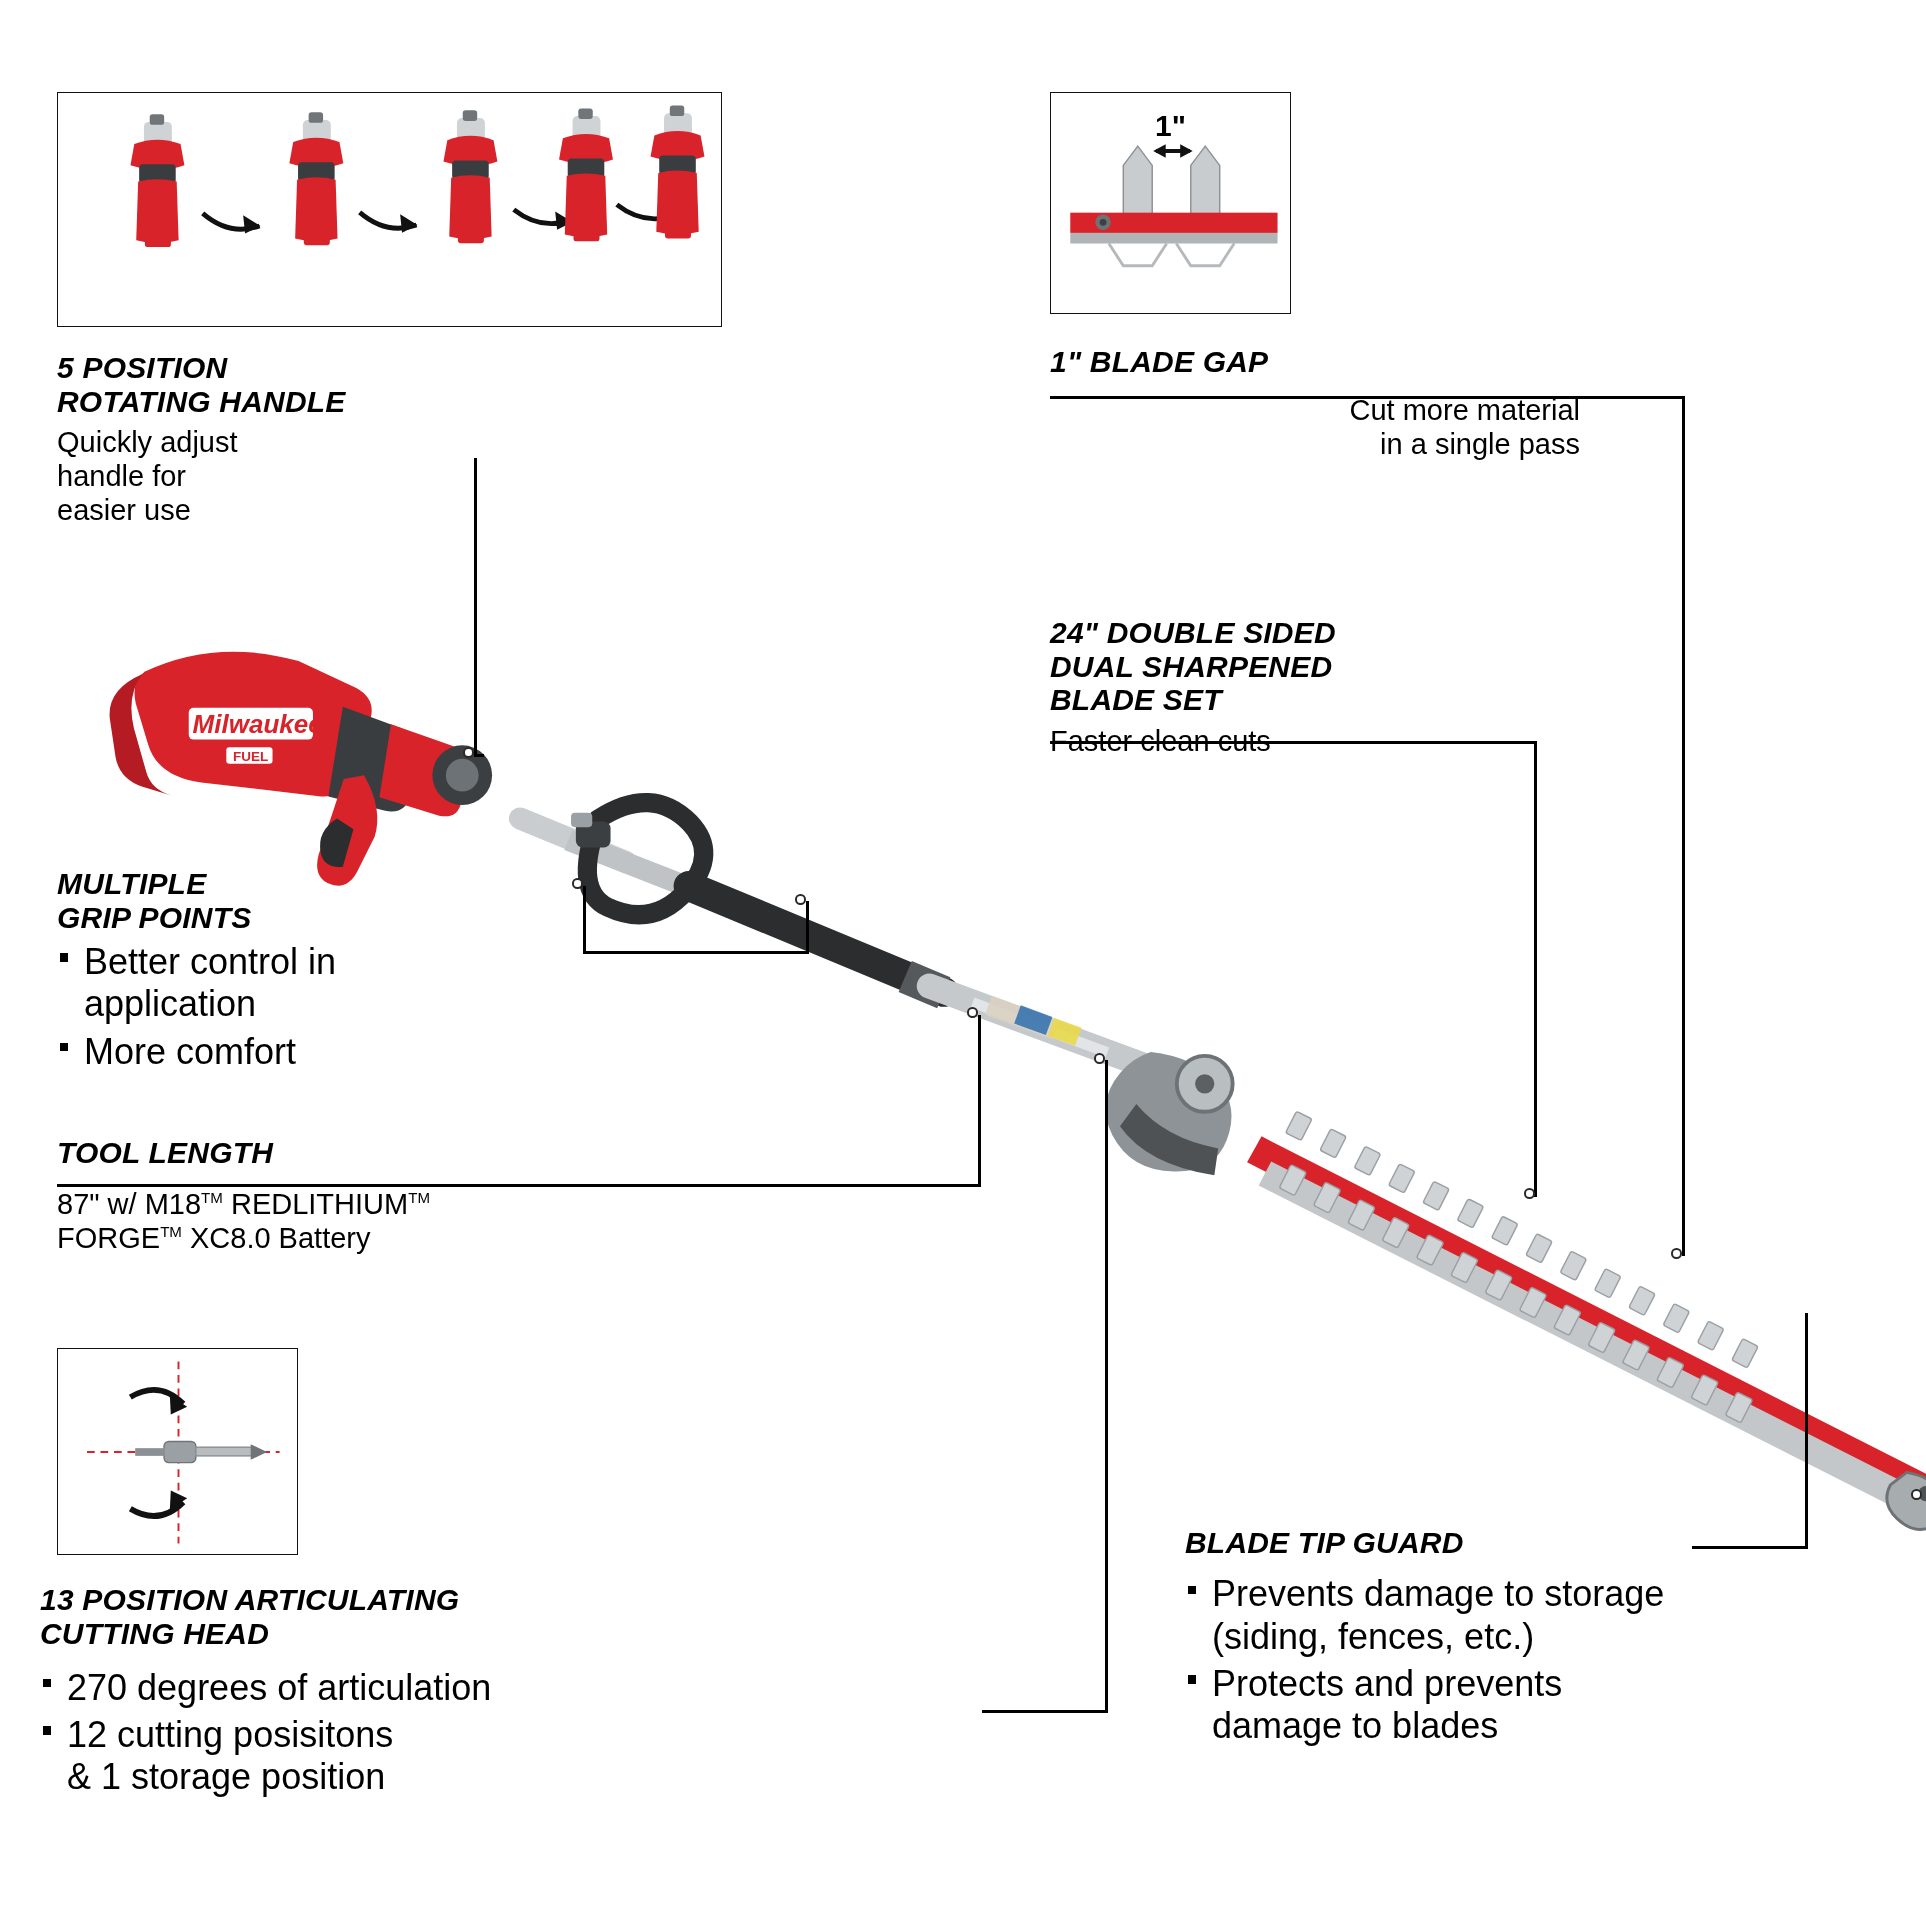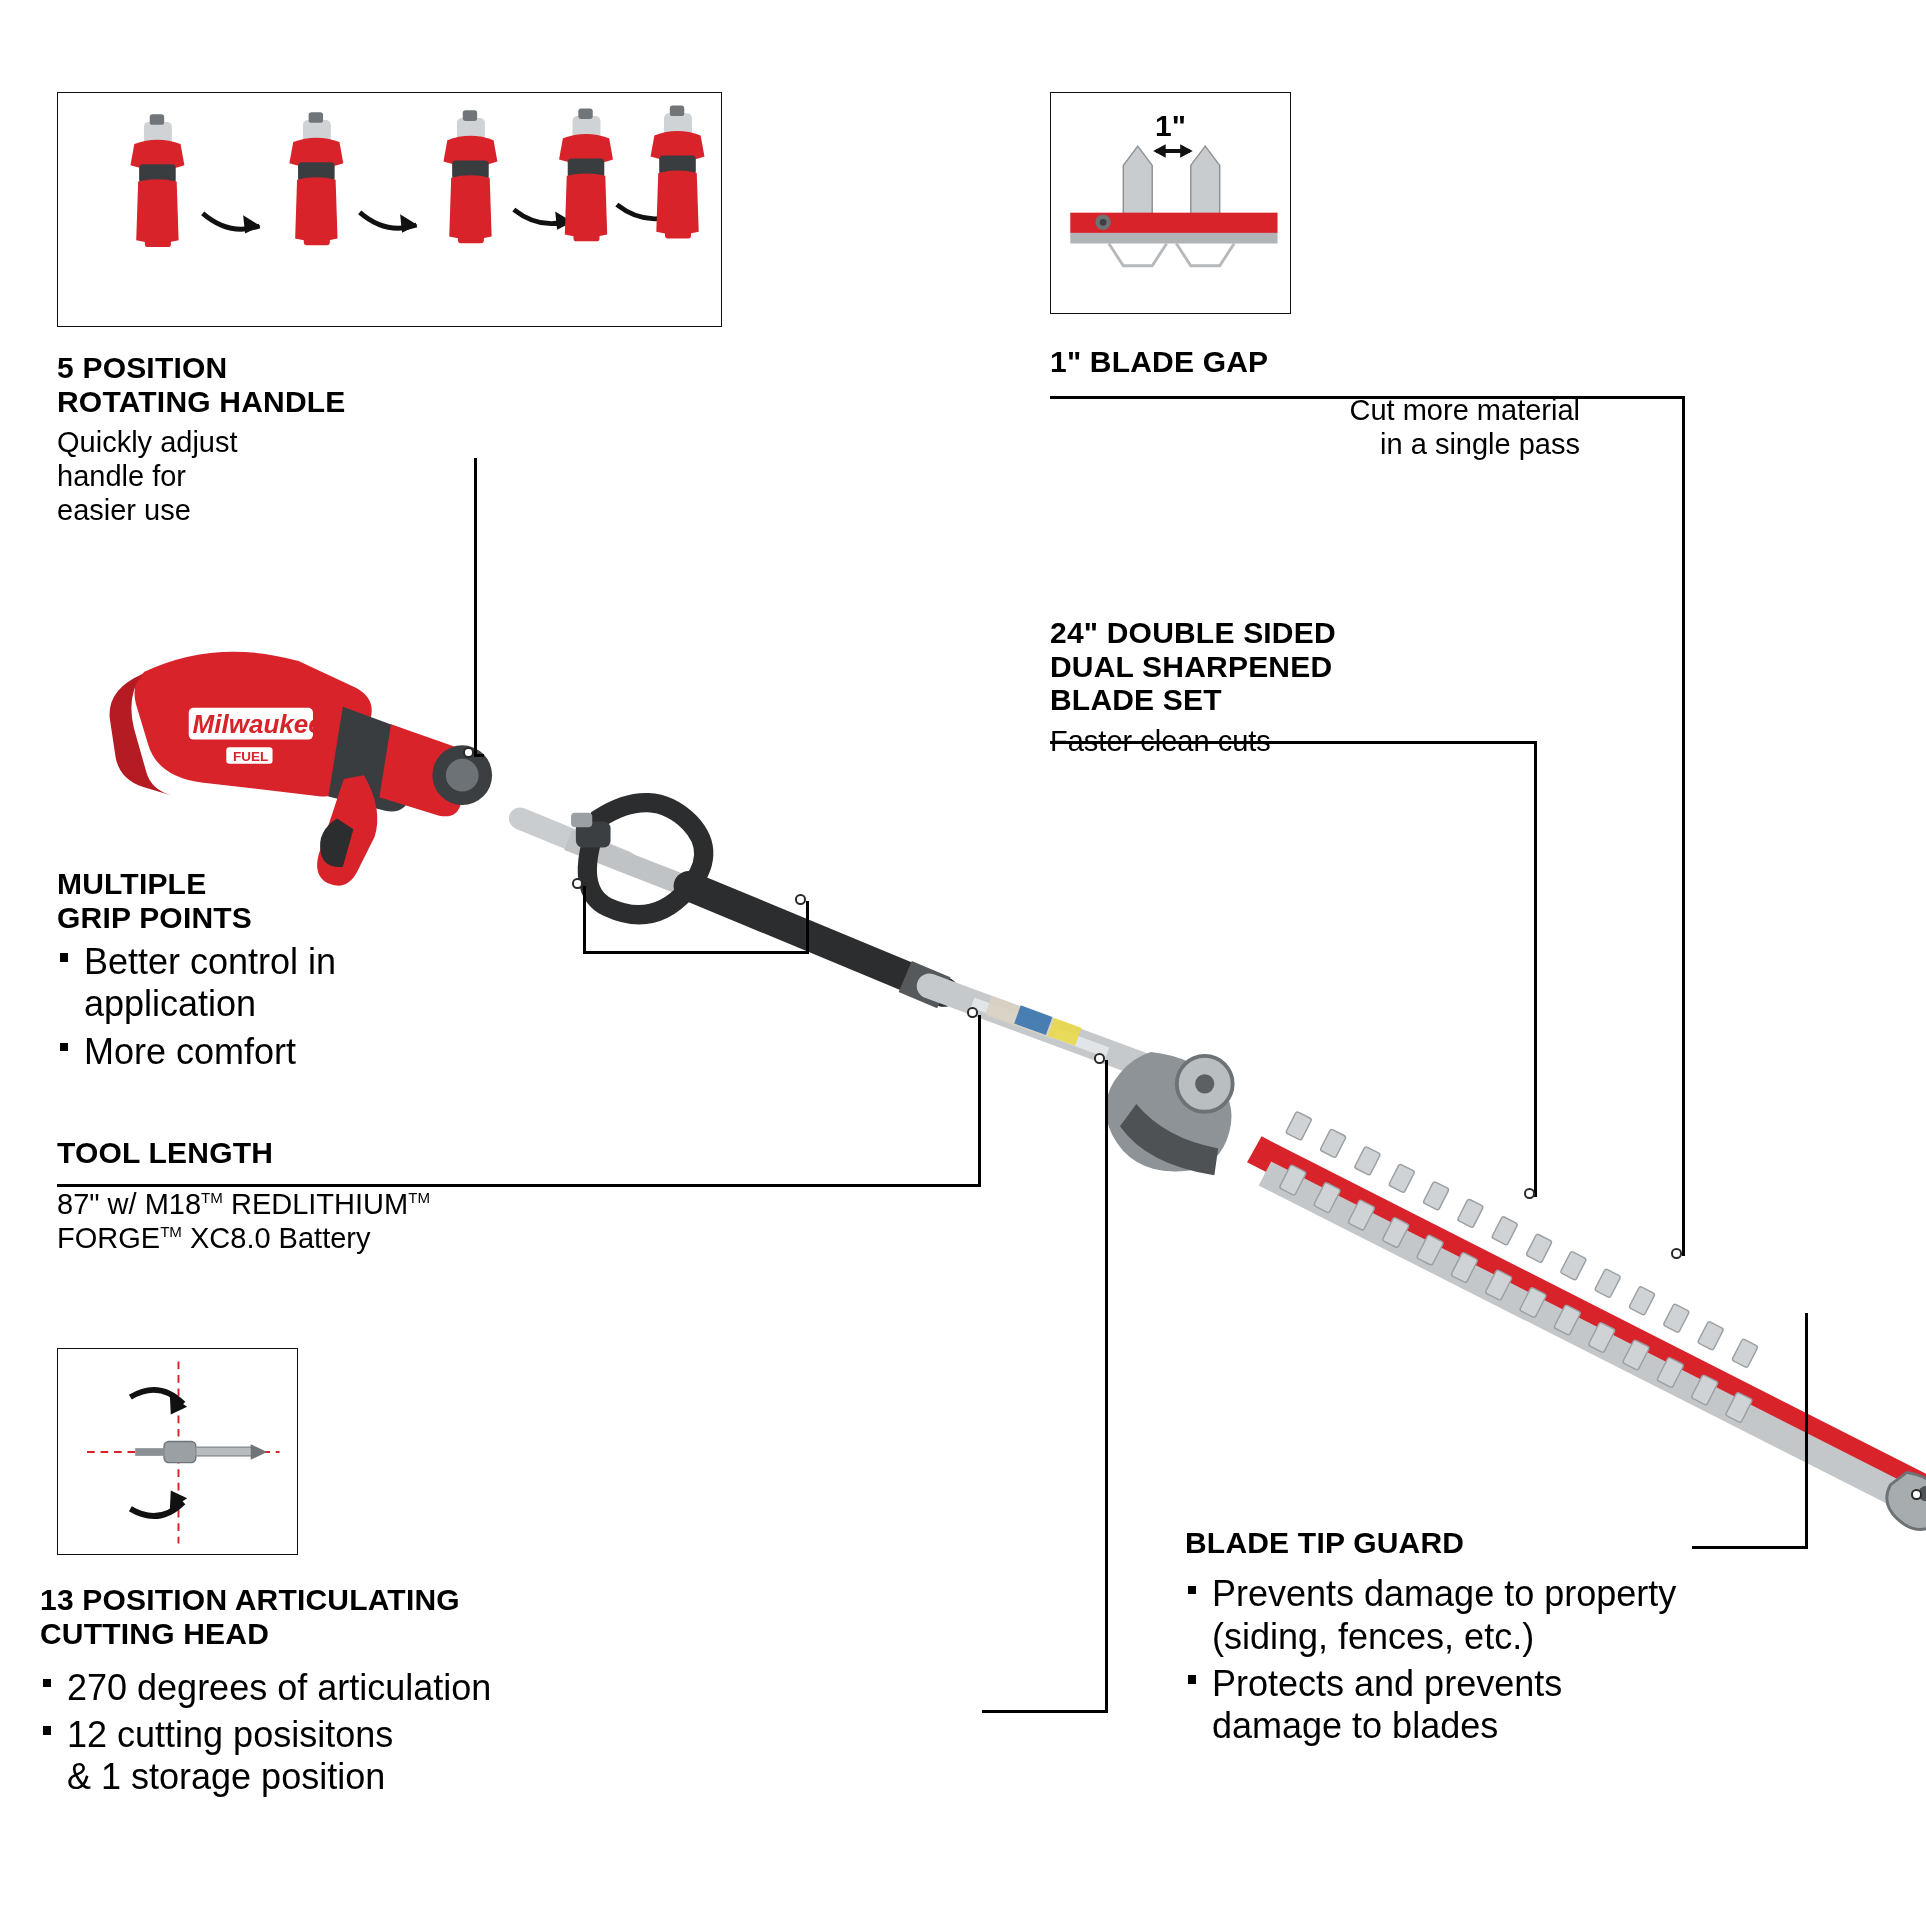--- a/index.html
+++ b/index.html
@@ -22,20 +22,21 @@
     height: 1926px;
   }
   
   .callout { position: absolute; }
   .callout .title {
     font-weight: bold;
     font-size: 30px;
     line-height: 1.12;
     letter-spacing: 0.2px;
     text-transform: uppercase;
+    font-style: italic;
   }
   .callout .body {
     font-size: 29px;
     line-height: 1.18;
     margin-top: 6.7px;
   }
   ul.bullets {
     list-style: none;
     margin: 6.7px 0 0 0;
     padding: 0;
@@ -398,21 +399,21 @@
       <div>Faster clean cuts</div>
     </div>
   </div>
 
   <div class="callout" style="left:1185px; top:1526px; width:684px;">
     <div class="title">
       <div>BLADE TIP GUARD</div>
     </div>
     <ul class="bullets" style="margin-top:13.5px;">
       <li>
-        <span>Prevents damage to property</span><br>
+        <span>Prevents damage to storage</span><br>
         <span>(siding, fences, etc.)</span>
       </li>
       <li>
         <span>Protects and prevents</span><br>
         <span>damage to blades</span>
       </li>
     </ul>
   </div>
 
 </div>

